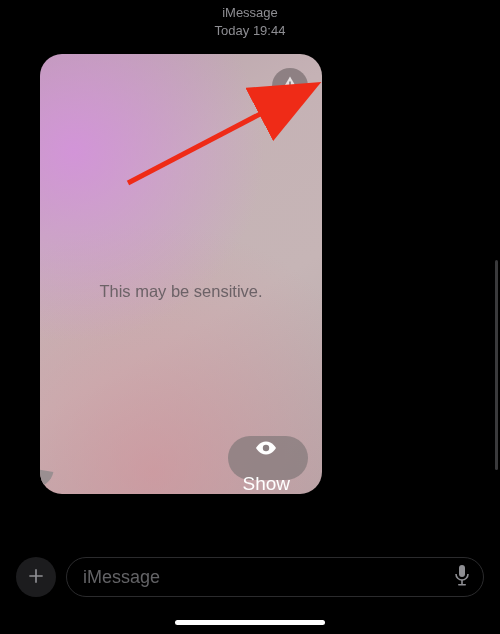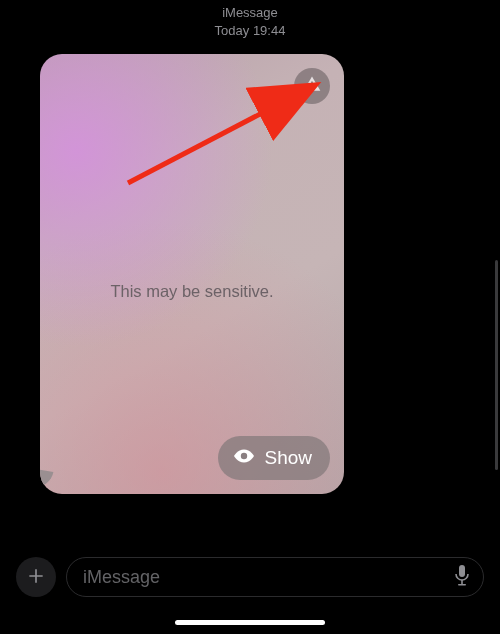--- a/index.html
+++ b/index.html
@@ -18,21 +18,21 @@
       font-size: 13px;
       line-height: 1.35;
     }
     .header .svc { display: block; }
     .header .ts  { display: block; }
 
     .bubble {
       position: absolute;
       left: 40px;
       top: 54px;
-      width: 304px;
+      width: 282px;
       height: 440px;
       border-radius: 22px;
       overflow: hidden;
       background:
         radial-gradient(circle at 12% 22%, rgba(212,146,220,0.90) 0%, rgba(212,146,220,0) 45%),
         radial-gradient(circle at 40% 95%, rgba(216,140,150,0.55) 0%, rgba(216,140,150,0) 55%),
         linear-gradient(150deg, #b9a0ab 0%, #c5b2b5 30%, #c6b5b6 60%, #b4a7a9 100%);
     }
     .bubble::after {
       
@@ -76,20 +76,21 @@
       height: 44px;
       padding: 0 18px 0 14px;
       border-radius: 22px;
       background: rgba(130,120,122,0.72);
       display: flex;
       align-items: center;
       gap: 8px;
       color: #fff;
       font-size: 19px;
       font-weight: 500;
+      flex-direction: column;
     }
 
     
     .arrow {
       position: absolute;
       left: 120px;
       top: 75px;
       pointer-events: none;
     }
 

